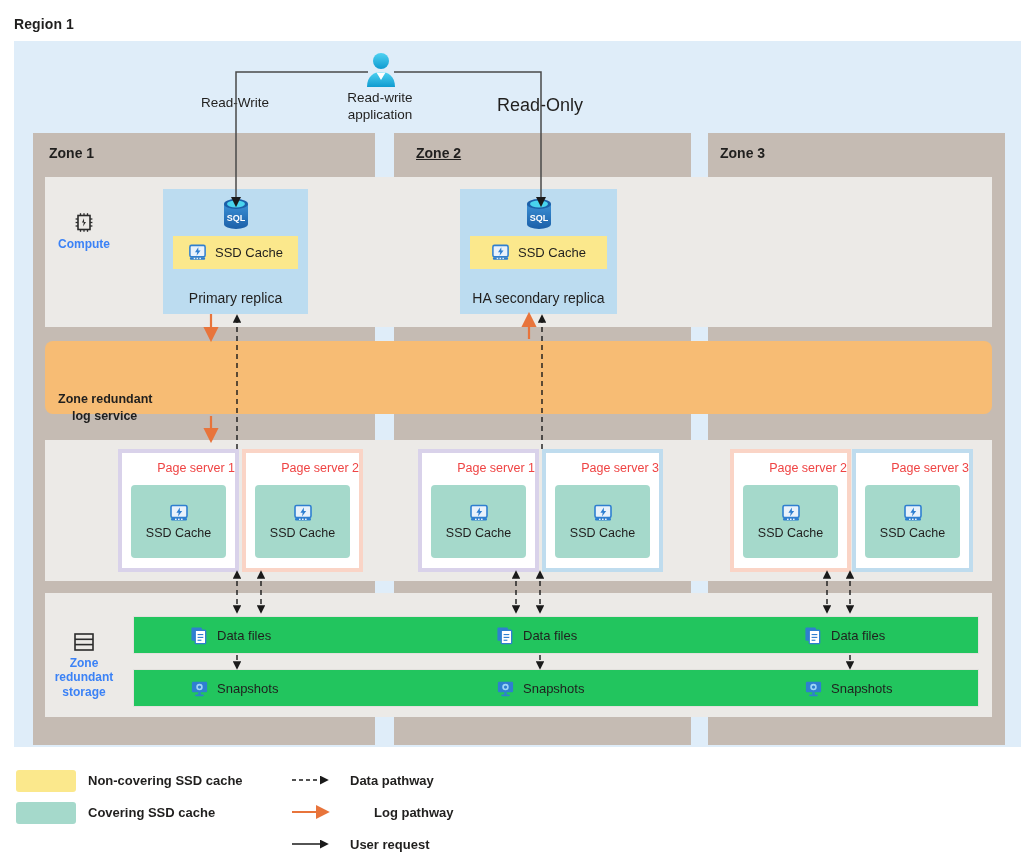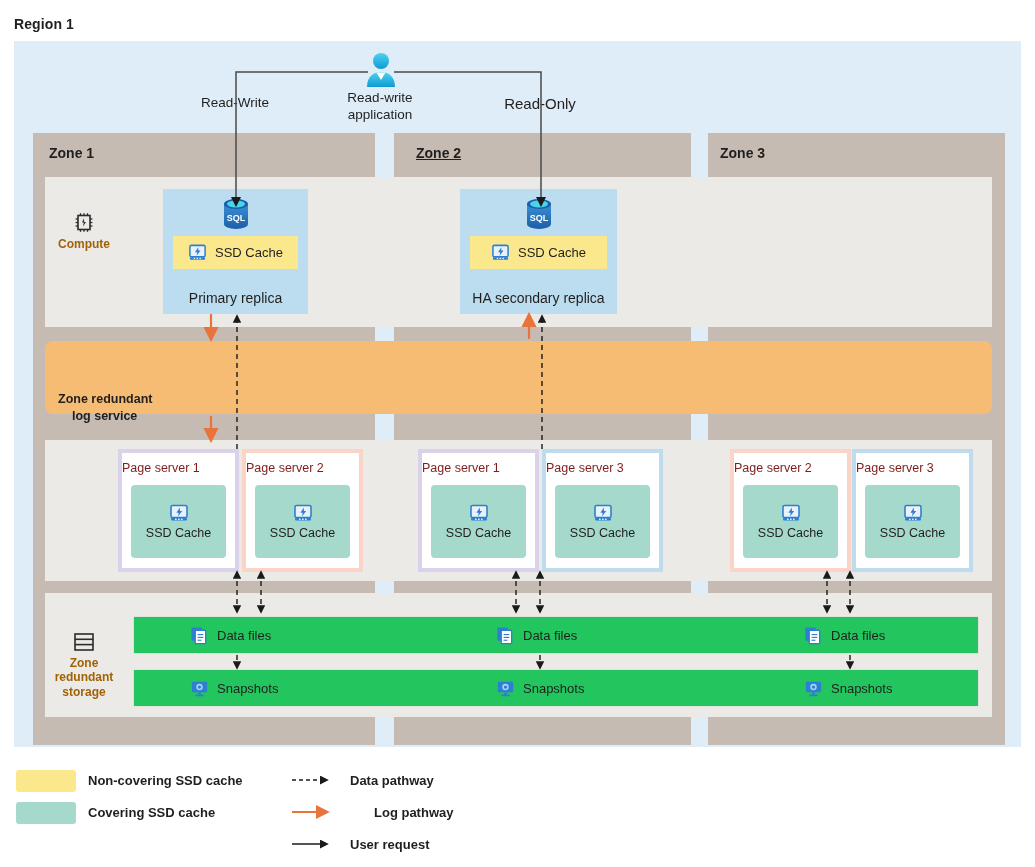--- a/index.html
+++ b/index.html
@@ -23,60 +23,60 @@
   #zone2-title{left:416px;text-decoration:underline;}
   #zone3-title{left:720px;}
 
   
   .band{position:absolute;background:#eceae7;}
   #compute-band{left:45px;top:177px;width:947px;height:150px;}
   #pageserver-band{left:45px;top:440px;width:947px;height:141px;}
   #storage-band{left:45px;top:593px;width:947px;height:124px;}
 
   
-  .rowlabel{position:absolute;text-align:center;font-size:12px;font-weight:bold;color:#a16207;line-height:1.2;width:80px;}
+  .rowlabel{position:absolute;text-align:center;font-size:12px;font-weight:bold;color:#3b82f6;line-height:1.2;width:80px;}
   #compute-label{left:44px;top:212px;}
   #pageservers-label{left:44px;top:483px;}
   #storage-label{left:44px;top:632px;}
   .rowicon{display:block;margin:0 auto 4px auto;}
 
   
   .replica{position:absolute;background:#bcdcf0;box-sizing:border-box;}
   #primary-replica{left:163px;top:189px;width:145px;height:125px;}
   #ha-replica{left:460px;top:189px;width:157px;height:125px;}
   .replica-sql{position:absolute;left:0;right:0;top:8px;display:flex;justify-content:center;}
   .replica-cache{position:absolute;left:10px;right:10px;top:47px;height:33px;background:#fbe88c;display:flex;align-items:center;justify-content:center;gap:8px;}
   .replica-name{position:absolute;left:0;right:0;bottom:8px;text-align:center;font-size:14px;color:#201f1e;}
   .cache-text{font-size:13px;color:#201f1e;}
 
   
   #log-bar{position:absolute;left:45px;top:341px;width:947px;height:73px;background:#f7bc74;border-radius:8px;}
   #log-bar-text{position:absolute;left:58px;top:363px;font-size:12.5px;font-weight:bold;color:#201f1e;line-height:1.35;margin-top:28px;}
   .ps-outer{position:absolute;top:449px;width:121px;height:123px;box-sizing:border-box;border:4px solid #ccc;}
-  .ps-title{position:absolute;left:0;right:0;top:8px;text-align:left;font-size:12.5px;color:#7f1d1d;}
+  .ps-title{position:absolute;left:0;right:0;top:8px;text-align:right;font-size:12.5px;color:#ef4444;}
   .ps-cache{position:absolute;left:9px;right:9px;top:32px;bottom:10px;background:#a5d9cb;border-radius:4px;display:flex;flex-direction:column;align-items:center;justify-content:center;gap:3px;}
   .ps-cache-text{font-size:12.5px;color:#201f1e;}
   .b-purple{border-color:#d9d2ea;}
   .b-salmon{border-color:#fad4c6;}
   .b-blue{border-color:#bfdcee;}
 
   
   .store-row{position:absolute;left:133px;width:846px;height:38px;background:#22c55e;border:1px solid #e3e1de;box-sizing:border-box;}
   #datafiles-row{top:616px;}
   #snapshots-row{top:669px;}
   .store-item{position:absolute;display:flex;align-items:center;gap:8px;font-size:13px;color:#201f1e;height:100%;}
   .si-1{left:56px;}
   .si-2{left:362px;}
   .si-3{left:670px;}
 
   
   #app-icon{position:absolute;left:364px;top:52px;}
   #app-label{position:absolute;left:320px;top:90px;width:120px;text-align:center;font-size:13.5px;color:#201f1e;line-height:1.25;}
   #rw-label{position:absolute;left:185px;top:95px;width:100px;text-align:center;font-size:13.5px;color:#201f1e;}
-  #ro-label{position:absolute;left:490px;top:95px;width:100px;text-align:center;font-size:15px;color:#201f1e;}
+  #ro-label{position:absolute;left:490px;top:95px;width:100px;text-align:center;font-size:18px;color:#201f1e;}
 
   
   #wires{position:absolute;left:0;top:0;width:1035px;height:867px;pointer-events:none;}
 
   
   .swatch{position:absolute;width:60px;height:22px;border-radius:3px;}
   #sw-yellow{left:16px;top:770px;background:#fbe88c;}
   #sw-green{left:16px;top:802px;background:#a5d9cb;}
   .legend-text{position:absolute;font-size:13px;font-weight:bold;color:#201f1e;}
   #lt-yellow{left:88px;top:773px;}

